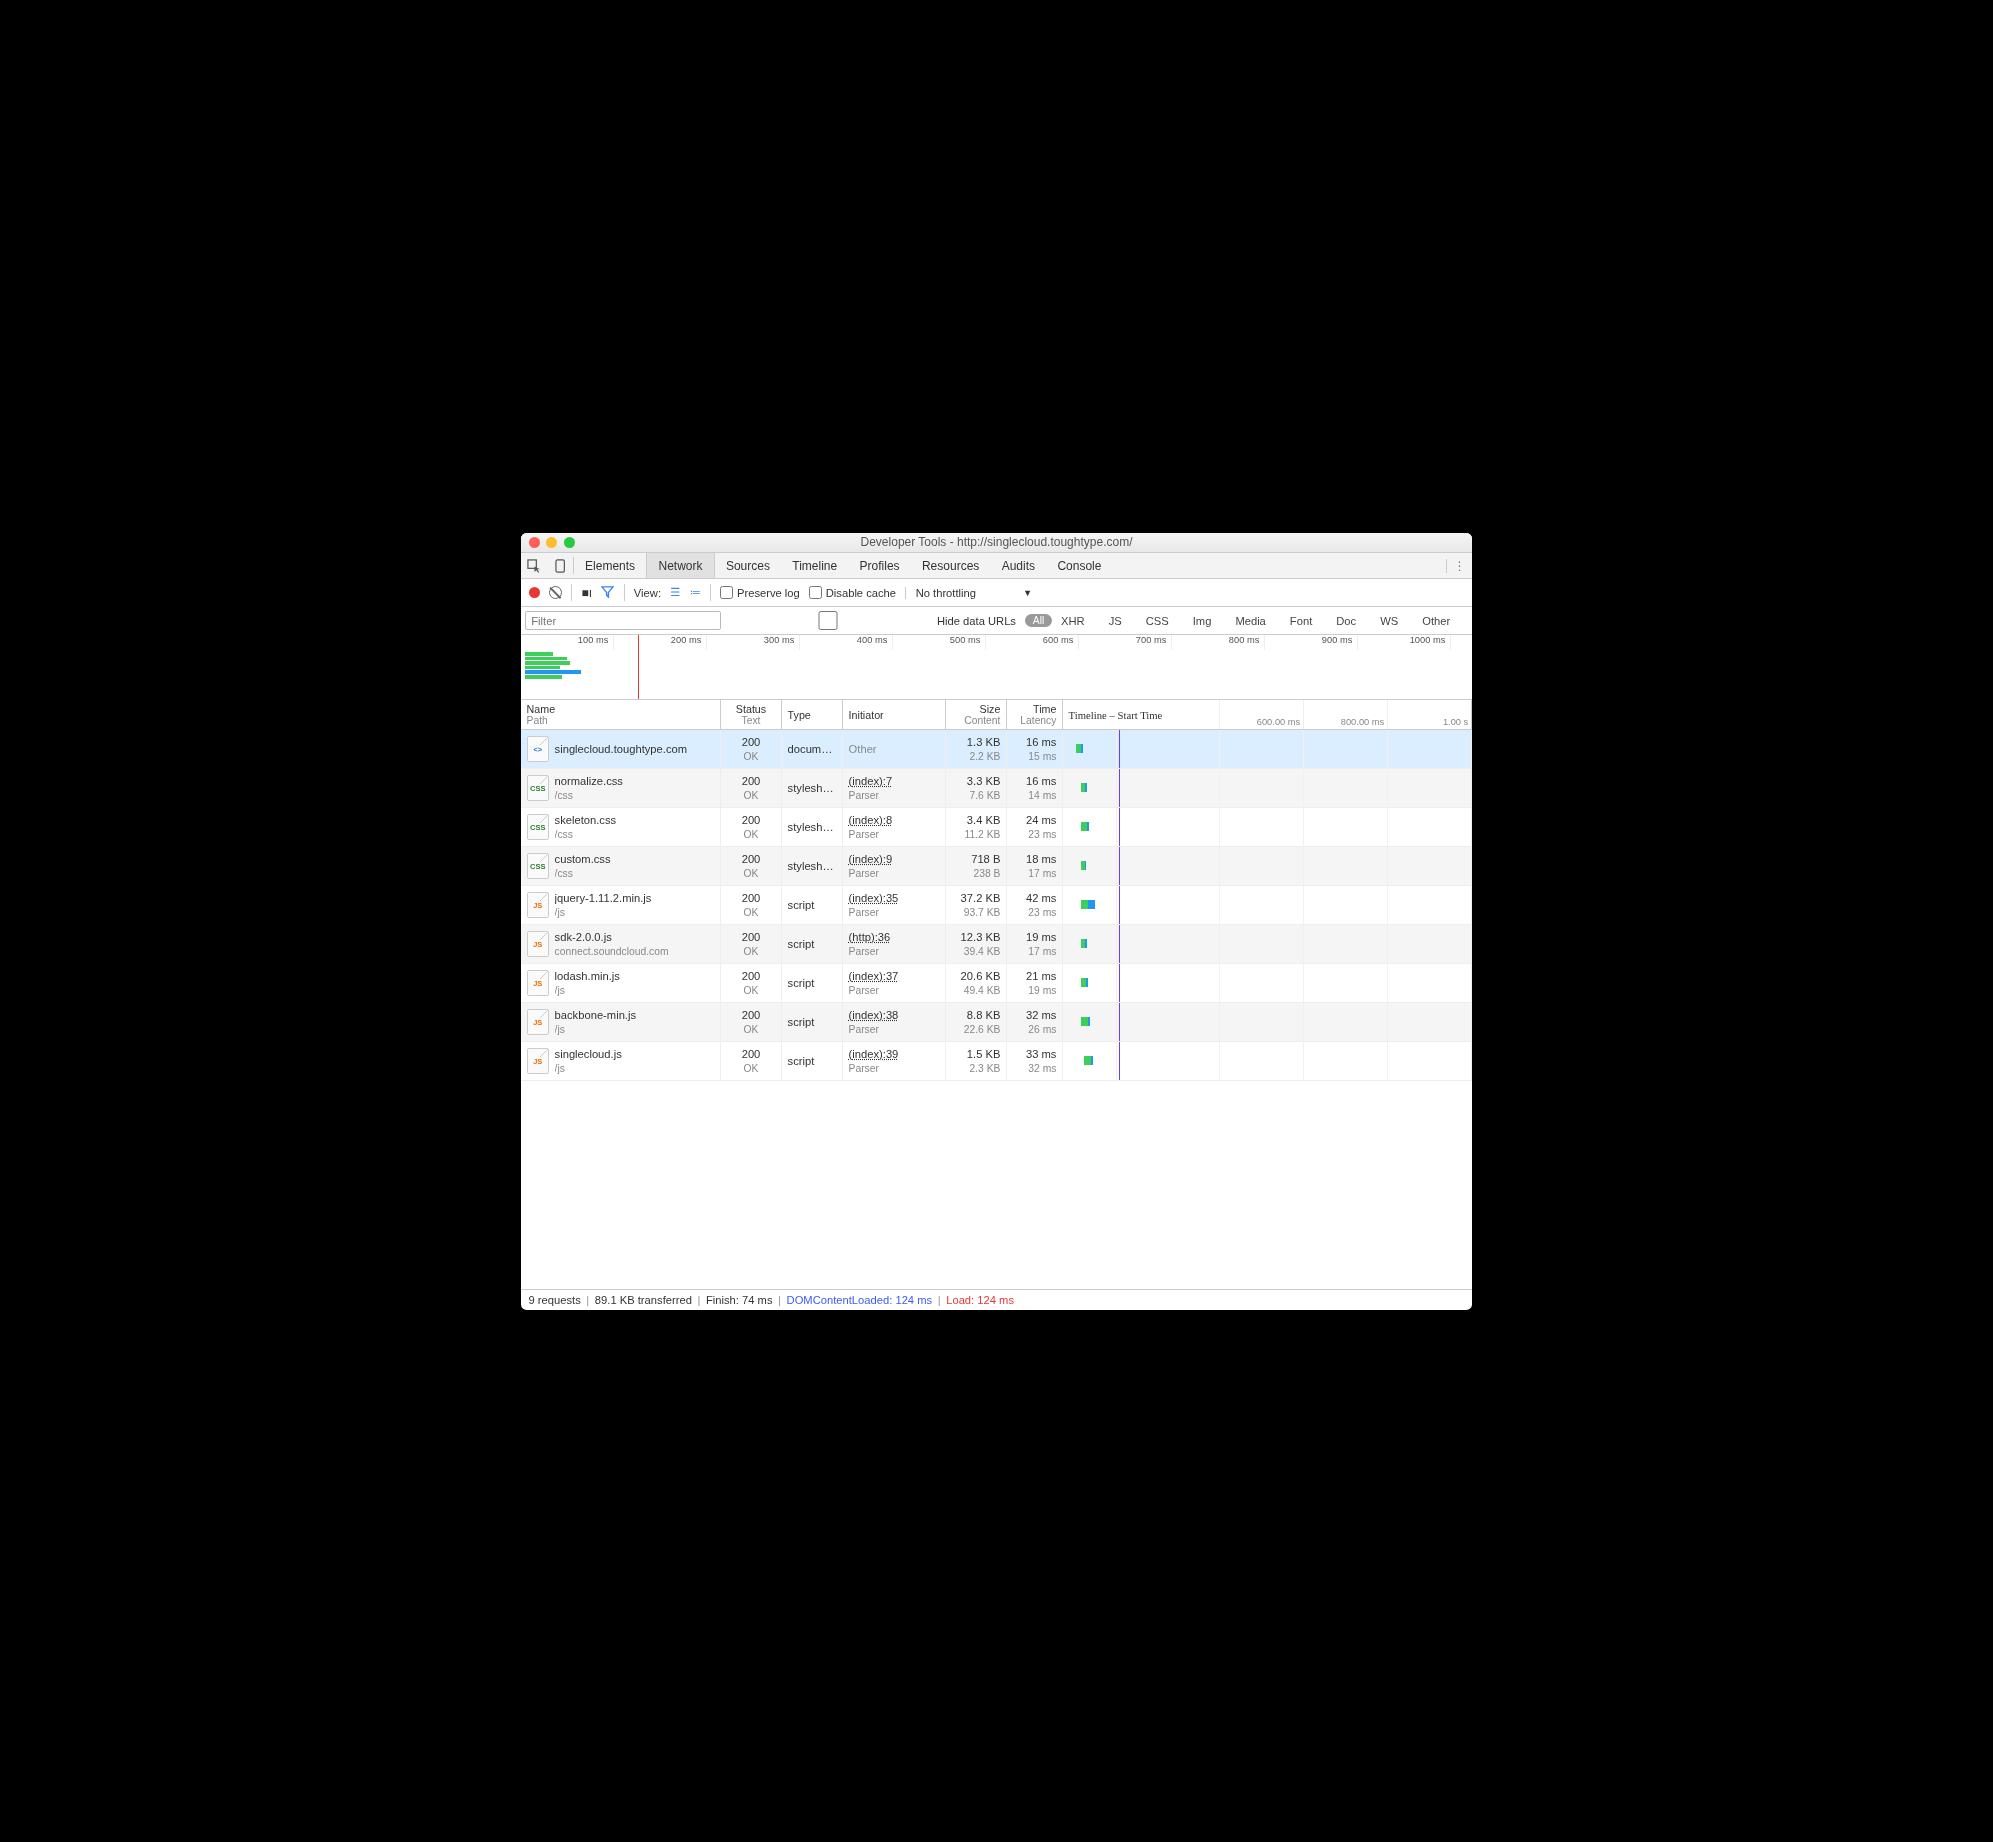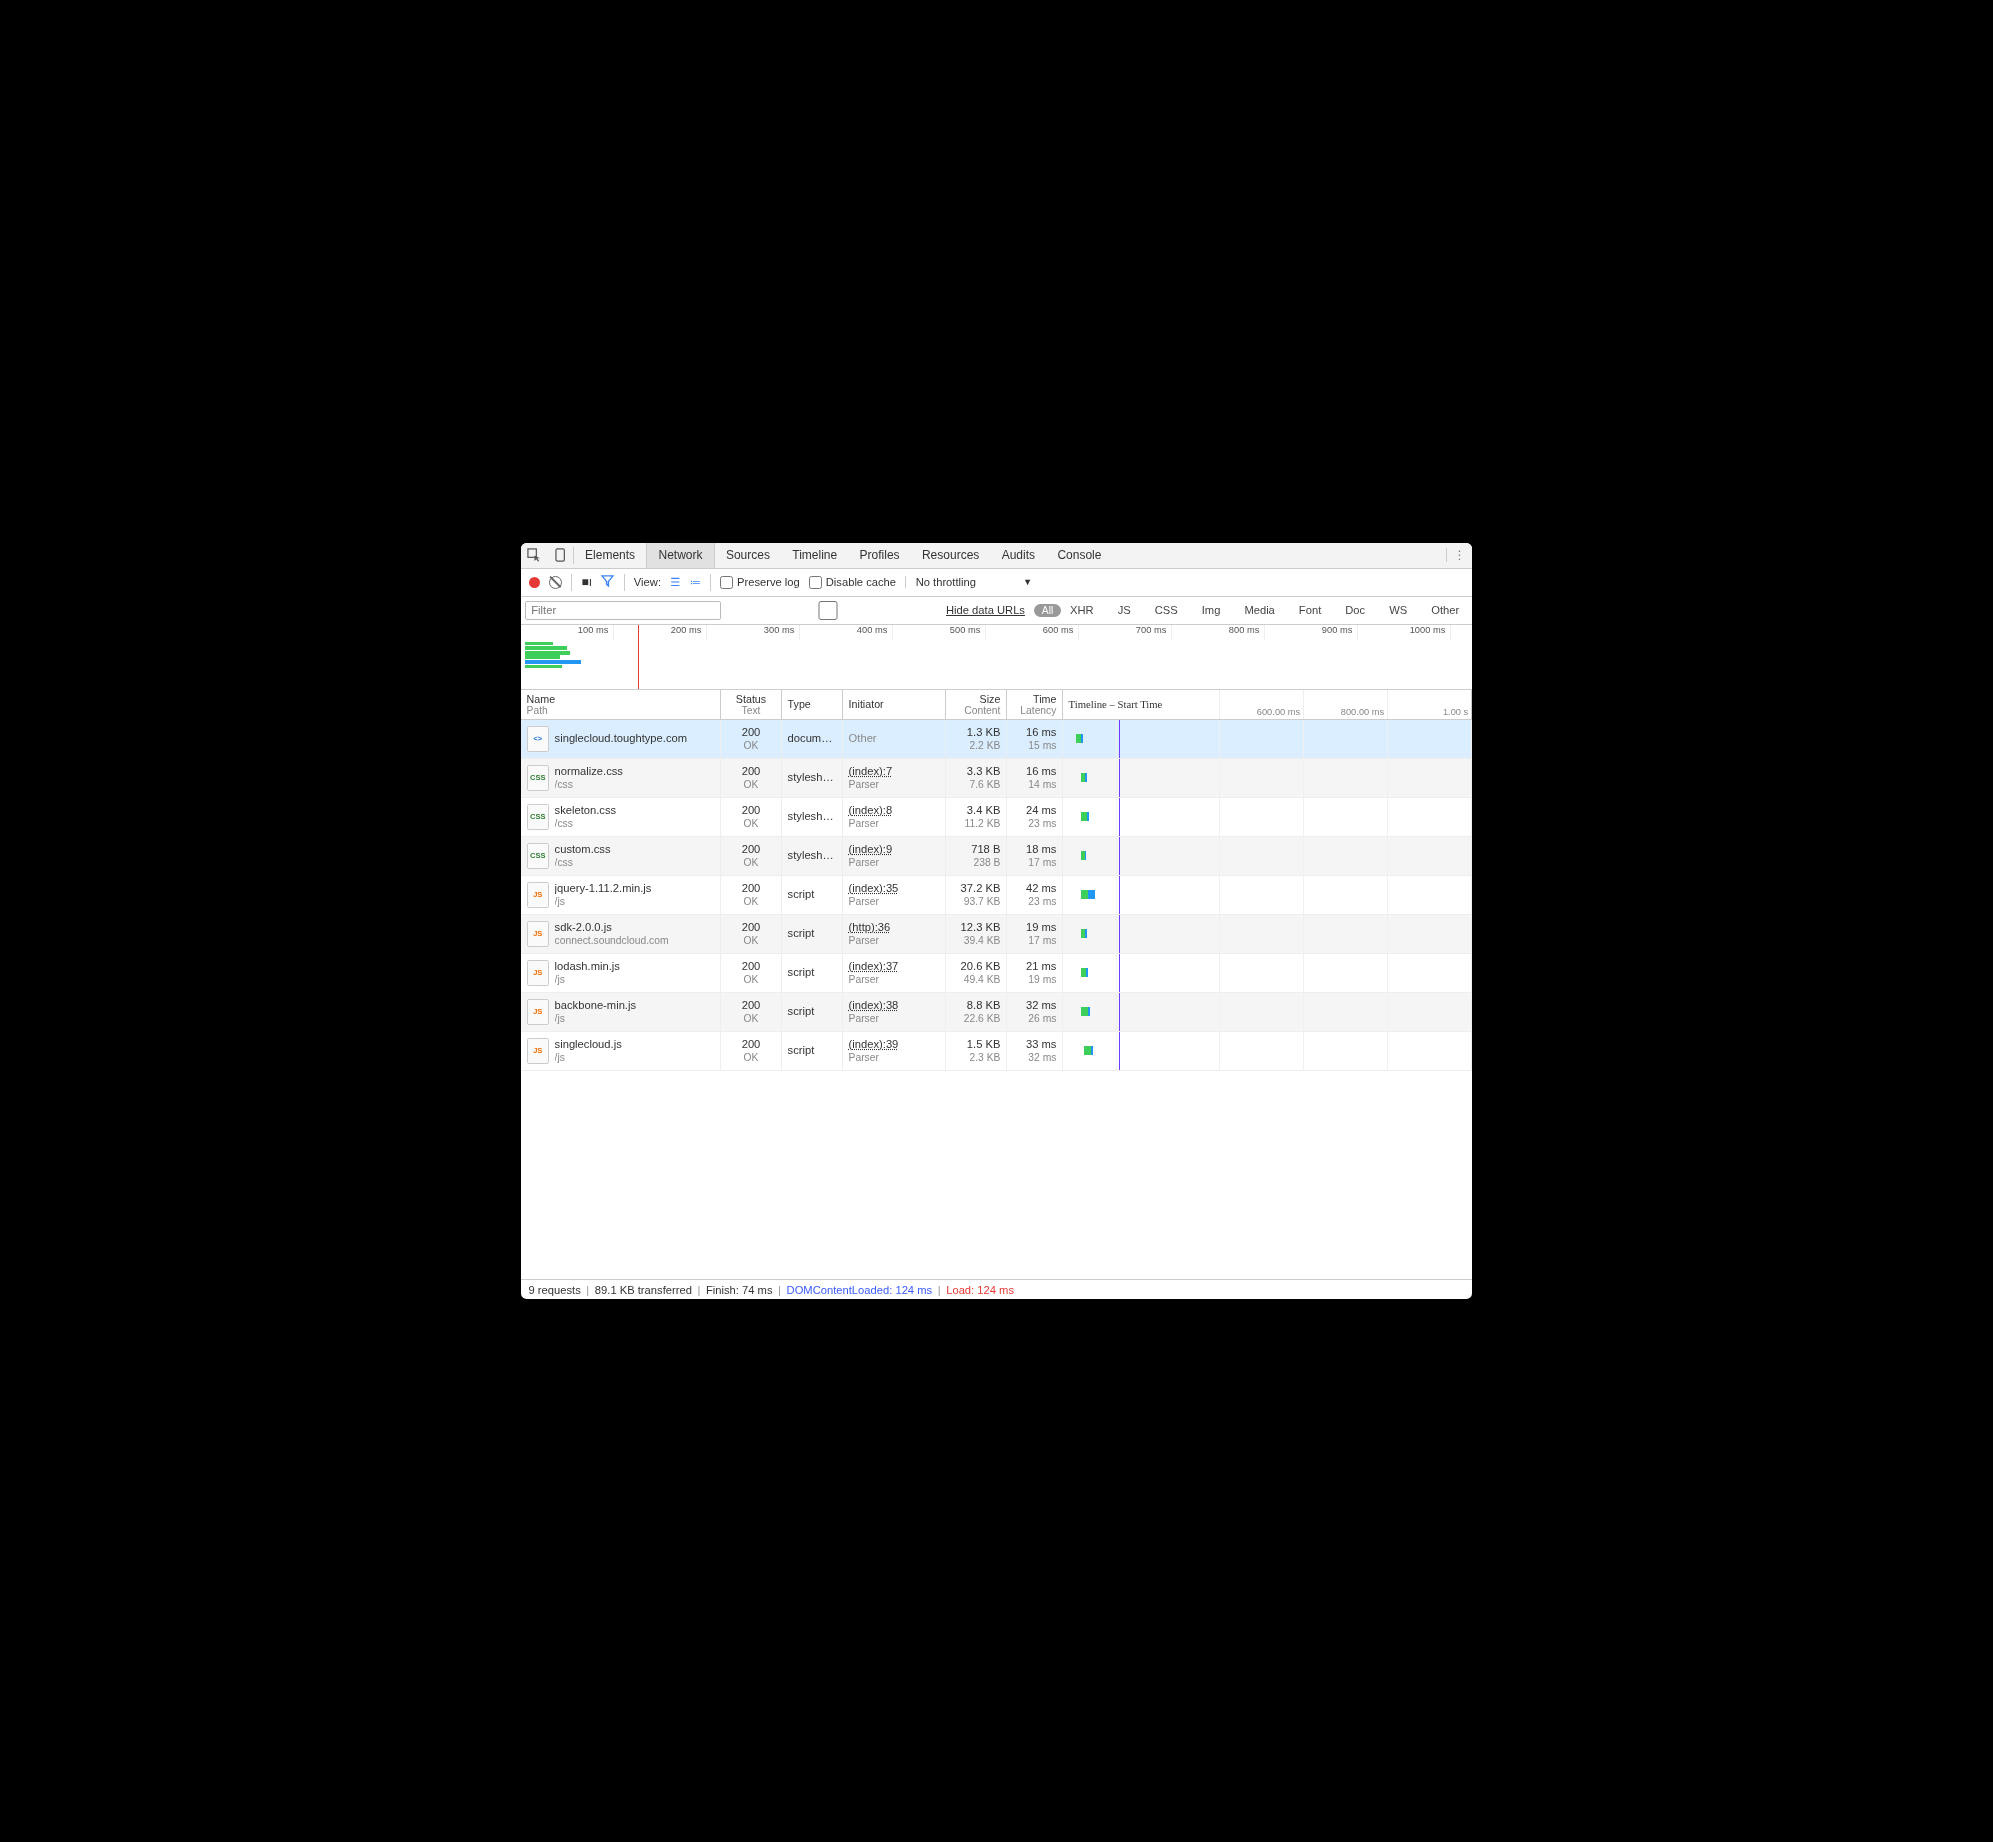--- a/index.html
+++ b/index.html
@@ -27,21 +27,21 @@
 .toolbar .cam{font-size:12px;color:#333;}
 .toolbar .funnel{color:#3b82f6;font-size:12px;}
 .toolbar .chk{display:flex;align-items:center;gap:3.7px;}
 .toolbar .chk input{margin:0;}
 .toolbar .select{display:flex;align-items:center;gap:47px;border-left:0.9px solid #ccc;padding-left:9.3px;}
 .toolbar .select .tri{font-size:9.3px;color:#333;}
 .toolbar .viewlbl{color:#333;}
 .toolbar .viewicon{color:#3b82f6;}
 .filterbar{display:flex;align-items:center;height:28px;border-bottom:0.9px solid #ccc;padding:0 3.7px;font-size:11.2px;color:#333;gap:9.3px;}
 .filterbar input{width:196px;height:18.6px;border:0.9px solid #bbb;border-radius:1.9px;padding:0 5.6px;font-size:11.2px;color:#333;}
-.filterbar .chk{display:flex;align-items:center;gap:20px;text-decoration:underline;}
+.filterbar .chk{display:flex;align-items:center;gap:11px;}
 .filterbar .pill{background:#999;color:#fff;border-radius:8.4px;padding:0.9px 7.5px;font-size:10.3px;}
 .filterbar .ftype{cursor:pointer;color:#444;}
 .overview{height:65px;border-bottom:0.9px solid #ccc;position:relative;background:#fff;}
 .overview .ticks{display:flex;height:15px;font-size:9.3px;color:#555;}
 .overview .ticks span{width:93px;text-align:right;padding-right:4.7px;border-right:0.9px solid #eee;}
 .overview .bars{position:absolute;top:17px;left:3.7px;}
 .overview .bars div{height:3.7px;margin-bottom:0.9px;}
 .overview .redline{position:absolute;top:0;bottom:0;width:0.9px;background:#e53935;left:117px;}
 .gridhead{display:flex;height:30px;border-bottom:0.9px solid #ccc;font-size:10.7px;color:#333;background:#fff;}
 .gridhead>div{border-right:0.9px solid #ccc;padding:1.9px 5.6px;display:flex;flex-direction:column;justify-content:center;}
@@ -88,20 +88,28 @@
 .statusbar{height:20.5px;border-top:0.9px solid #ccc;display:flex;align-items:center;padding:0 7.5px;font-size:11.2px;color:#333;gap:5.6px;}
 .statusbar .sep{color:#999;}
 .statusbar .dcl{color:#3b5bff;}
 .statusbar .load{color:#e53935;}
 </style>
 </head>
 <body>
 
 <div class="window">
 
+  <div class="titlebar">
+    <div class="traffic">
+      <span class="tl-close"></span>
+      <span class="tl-min"></span>
+      <span class="tl-max"></span>
+    </div>
+    <div class="title">Developer Tools - http://singlecloud.toughtype.com/</div>
+  </div>
 
   <div class="tabs">
     <div class="ticon">
       <svg width="14" height="14" viewBox="0 0 15 15">
           <rect x="1" y="1" width="9" height="9" fill="none" stroke="#555" stroke-width="1.3"></rect>
           <path d="M8 8 L14 11 L11 11 L13 14 L12 14.6 L10 12 L8 14 Z" fill="#555"></path>
         </svg>
     </div>
     <div class="ticon">
       <svg width="10.3" height="14" viewBox="0 0 11 15">

